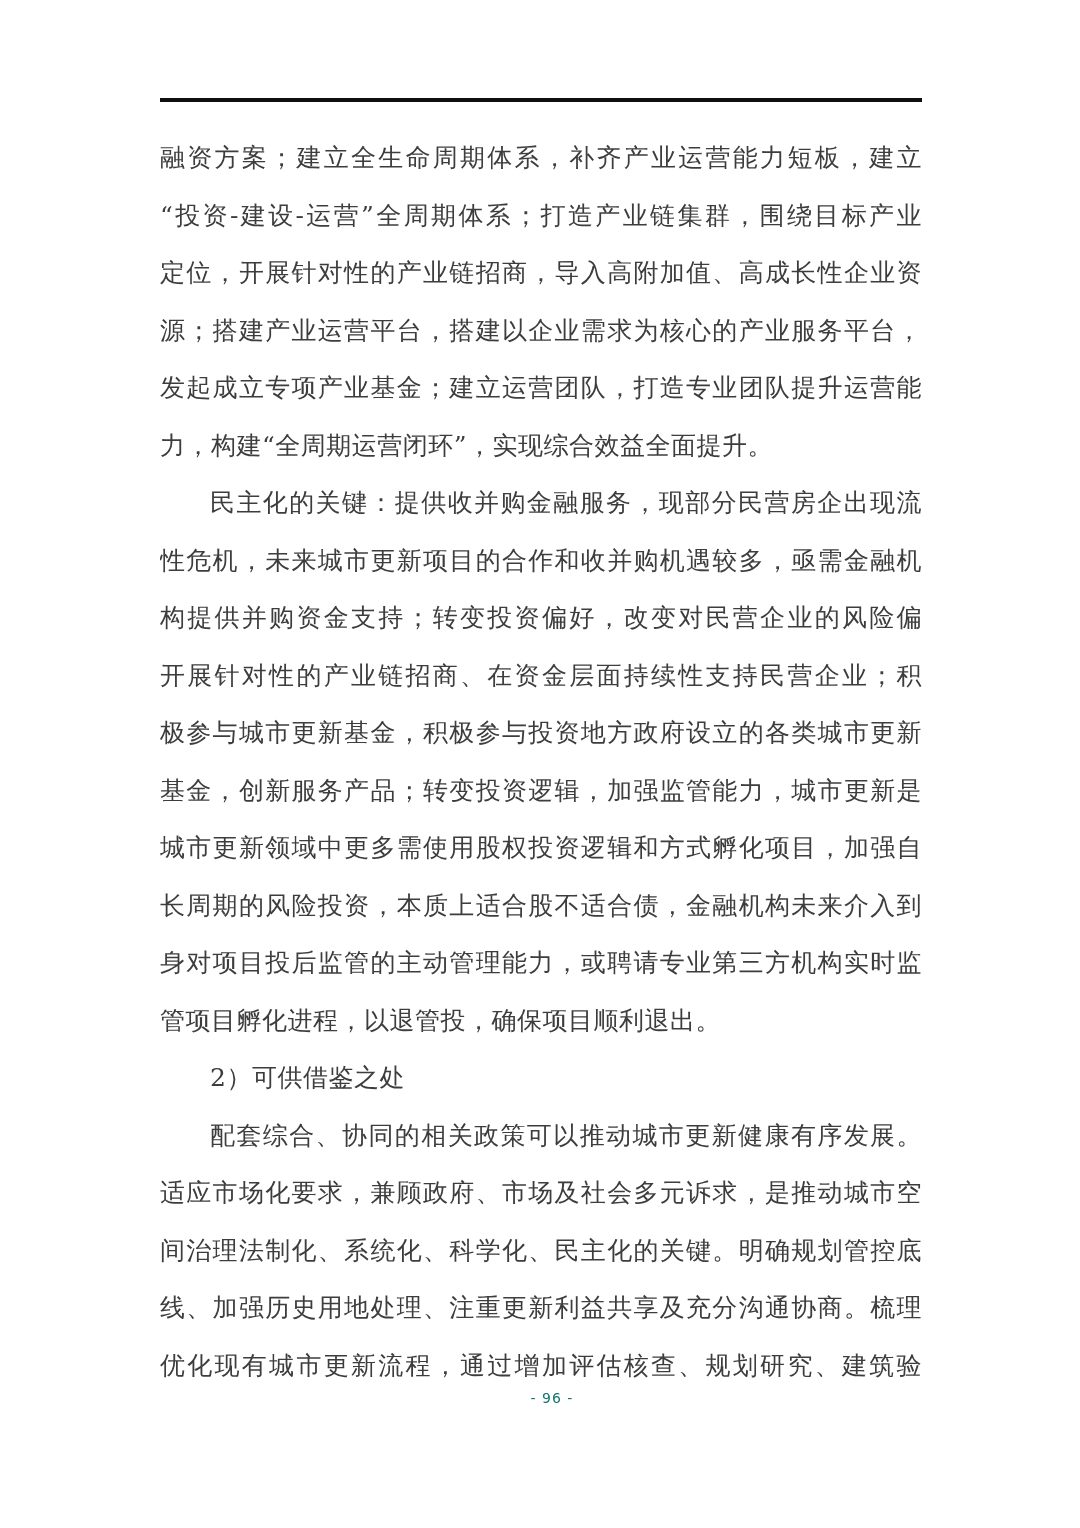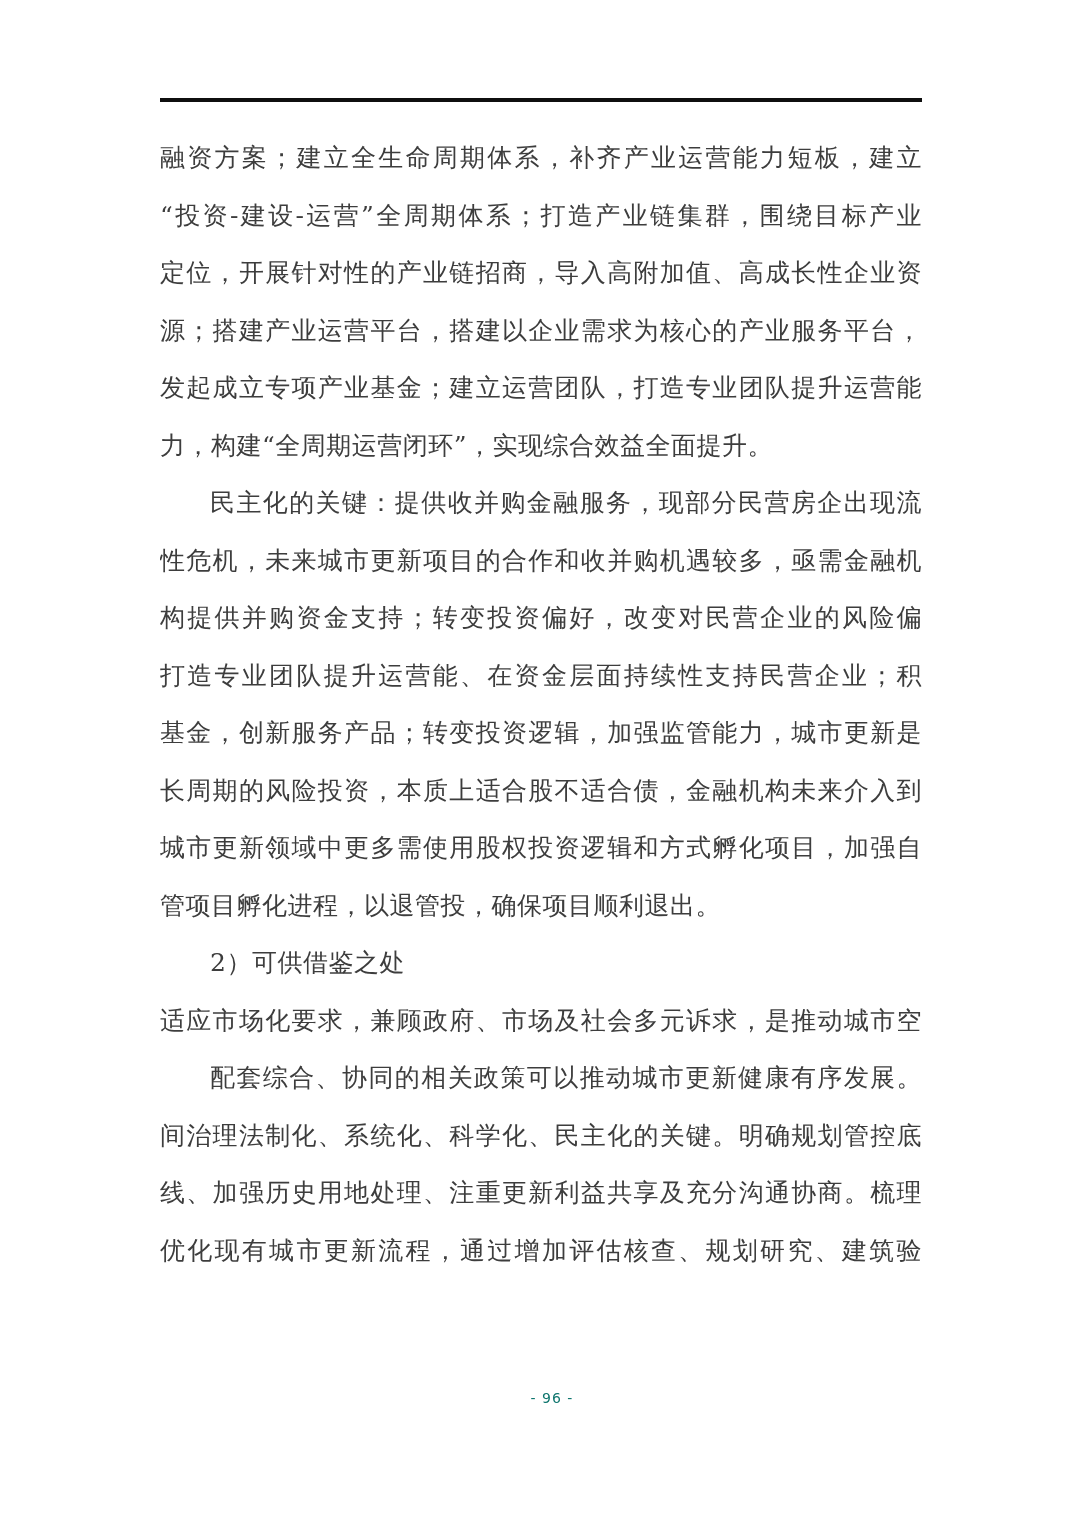--- a/index.html
+++ b/index.html
@@ -68,26 +68,28 @@
   <div class="content">
       <div class="line">融资方案；建立全生命周期体系，补齐产业运营能力短板，建立</div>
       <div class="line">“投资-建设-运营”全周期体系；打造产业链集群，围绕目标产业</div>
       <div class="line">定位，开展针对性的产业链招商，导入高附加值、高成长性企业资</div>
       <div class="line">源；搭建产业运营平台，搭建以企业需求为核心的产业服务平台，</div>
       <div class="line">发起成立专项产业基金；建立运营团队，打造专业团队提升运营能</div>
       <div class="line last">力，构建“全周期运营闭环”，实现综合效益全面提升。</div>
       <div class="line indent">民主化的关键：提供收并购金融服务，现部分民营房企出现流动</div>
       <div class="line">性危机，未来城市更新项目的合作和收并购机遇较多，亟需金融机</div>
       <div class="line">构提供并购资金支持；转变投资偏好，改变对民营企业的风险偏好，</div>
-      <div class="line">打造专业团队提升运营能、在资金层面持续性支持民营企业；积</div>
+      <div class="line">开展针对性的产业链招商、在资金层面持续性支持民营企业；积</div>
+      <div class="line">极参与城市更新基金，积极参与投资地方政府设立的各类城市更新</div>
       <div class="line">基金，创新服务产品；转变投资逻辑，加强监管能力，城市更新是</div>
+      <div class="line">城市更新领域中更多需使用股权投资逻辑和方式孵化项目，加强自</div>
       <div class="line">长周期的风险投资，本质上适合股不适合债，金融机构未来介入到</div>
-      <div class="line">城市更新领域中更多需使用股权投资逻辑和方式孵化项目，加强自</div>
+      <div class="line">身对项目投后监管的主动管理能力，或聘请专业第三方机构实时监</div>
       <div class="line last">管项目孵化进程，以退管投，确保项目顺利退出。</div>
       <div class="line indent last">2）可供借鉴之处</div>
+      <div class="line indent">配套综合、协同的相关政策可以推动城市更新健康有序发展。</div>
       <div class="line">适应市场化要求，兼顾政府、市场及社会多元诉求，是推动城市空</div>
-      <div class="line indent">配套综合、协同的相关政策可以推动城市更新健康有序发展。</div>
       <div class="line">间治理法制化、系统化、科学化、民主化的关键。明确规划管控底</div>
       <div class="line">线、加强历史用地处理、注重更新利益共享及充分沟通协商。梳理</div>
       <div class="line">优化现有城市更新流程，通过增加评估核查、规划研究、建筑验证、</div>
     </div>
   <div class="footer">- 96 -</div>
 </div>
 
 </body></html>

